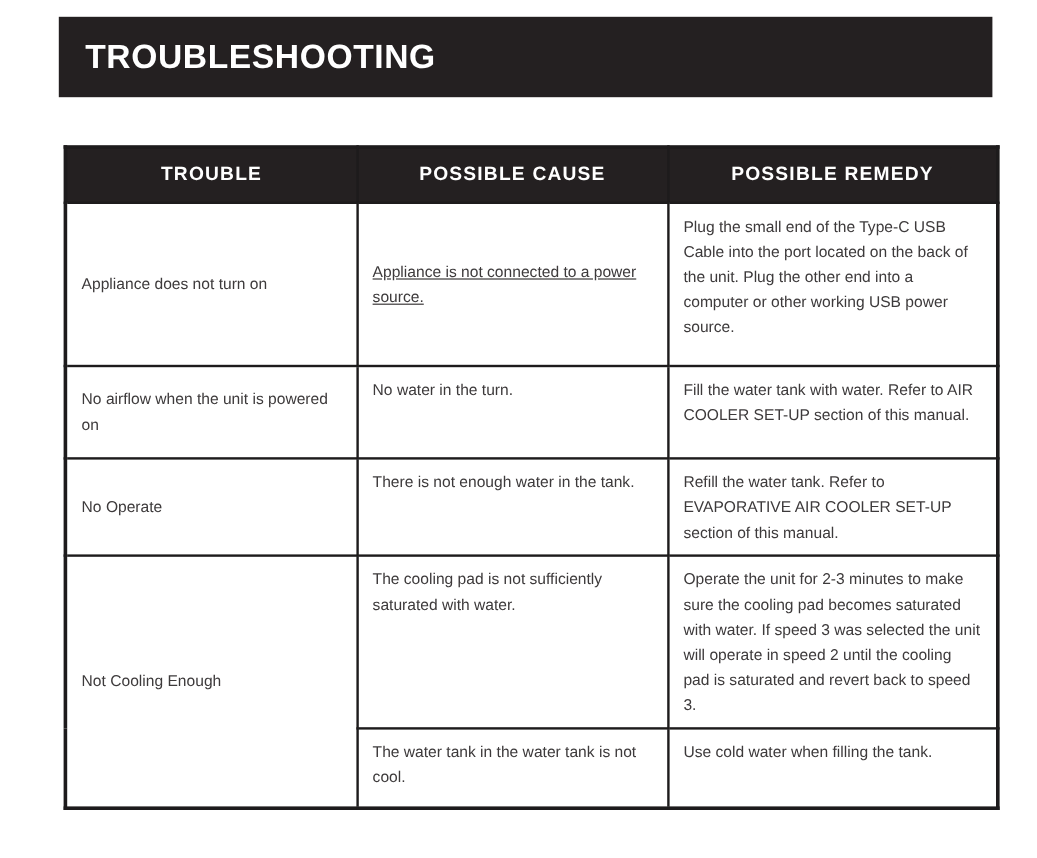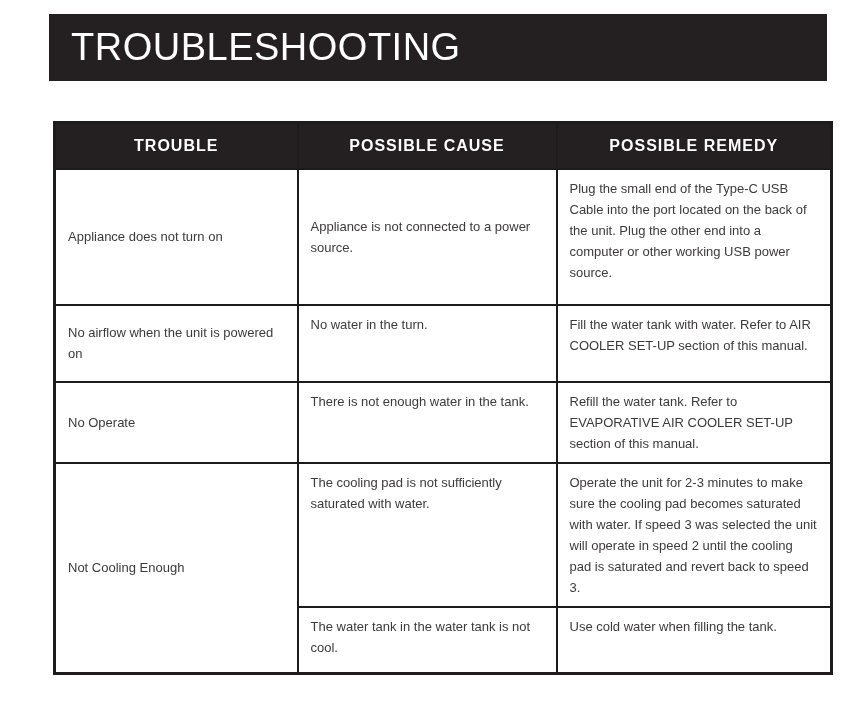--- a/index.html
+++ b/index.html
@@ -22,22 +22,22 @@
   .title-bar{
     position:absolute;left:49px;top:14px;
     width:778px;height:67px;
     background:var(--header-bg,#242021);
     display:flex;align-items:center;
     padding-left:22px;
   }
   .title-bar h1{
     margin:0;
     color:var(--header-text,#fff);
-    font-size:38px;
-    font-weight:400;
+    font-size:28px;
+    font-weight:700;
     letter-spacing:0.5px;
   }
 
   table.ts-table{
     position:absolute;left:53px;top:121px;
     width:777px;
     border-collapse:collapse;
     table-layout:fixed;
     border:3px solid var(--border,#1d1b1c);
   }
@@ -58,21 +58,21 @@
   .ts-table td{
     border:2px solid var(--border,#1d1b1c);
     color:var(--body-text,#3d3a3b);
     font-size:13px;
     line-height:21px;
     padding:8px 12px;
     vertical-align:top;
     background:var(--page-bg,#fff);
   }
   .ts-table td.col-trouble{vertical-align:middle;}
-  .ts-table td.vmid{vertical-align:middle;}
+  .ts-table td.vmid{vertical-align:middle;text-decoration:underline;}
   tr.r1 td{height:136px;}
   tr.r2 td{height:77px;}
   tr.r3 td{height:75px;}
   tr.r4a td{height:128px;}
   tr.r4b td{height:67px;}
 </style>
 </head>
 <body>
 
 <div class="page">

